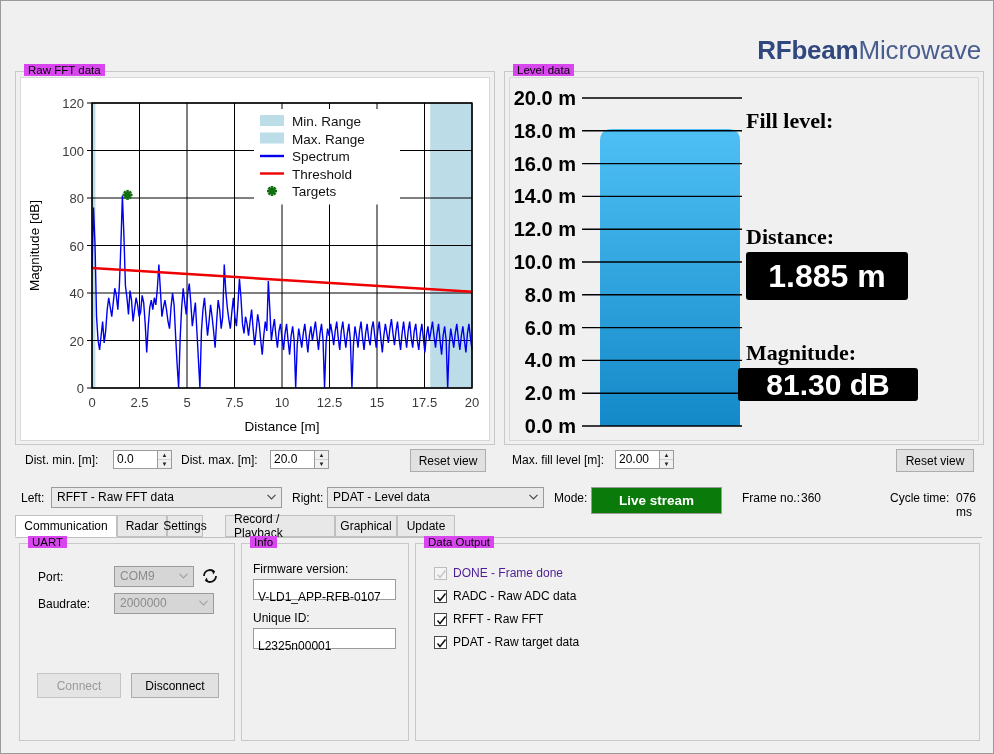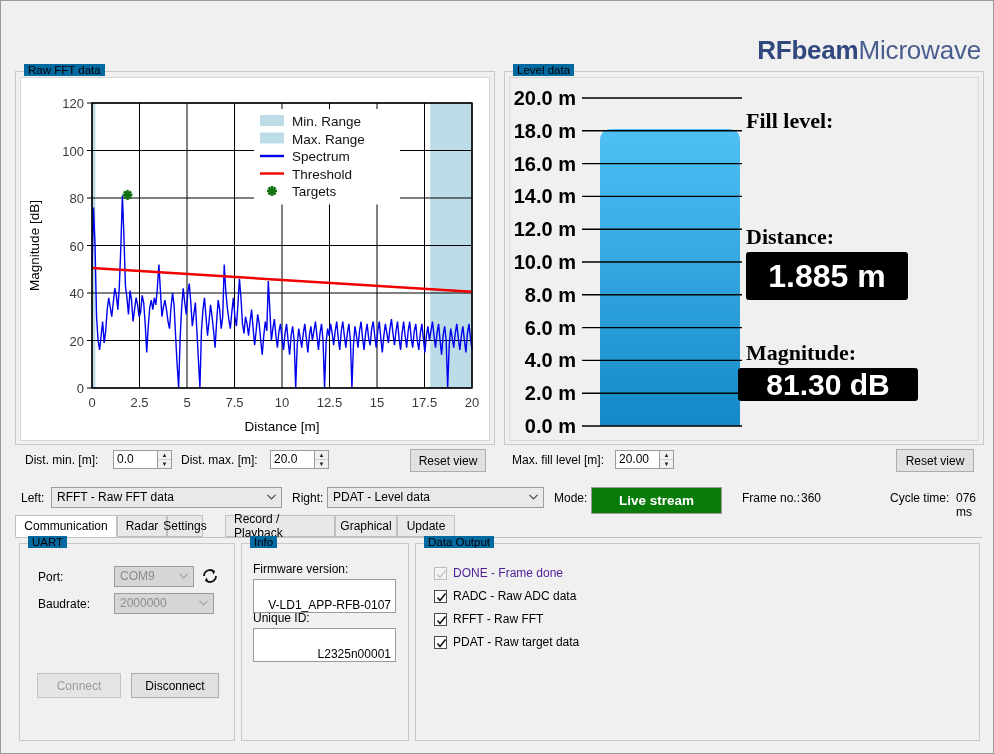--- a/index.html
+++ b/index.html
@@ -24,21 +24,21 @@
   .glyph-min { display:block; width:11px; height:1px; background:#111; }
   .glyph-max { display:block; width:10px; height:10px; border:1px solid #111; box-sizing:border-box; }
 
   
   .logo { position:absolute; right:12px; top:34px; font-size:26px; letter-spacing:-0.2px; white-space:nowrap; }
   .logo .b { font-weight:bold; color:#31487e; }
   .logo .l { font-weight:normal; color:#4a5d8f; }
 
   
   .group { position:absolute; border:1px solid #c8c8c8; background:#f0f0f0; }
-  .group > .gtitle { position:absolute; top:-8px; left:8px; background:#0369a1; padding:0 4px; font-size:11.5px; color:#000; }
+  .group > .gtitle { position:absolute; top:-8px; left:8px; background:#d946ef; padding:0 4px; font-size:11.5px; color:#000; }
 
   #grp-fft { left:14px; top:70px; width:478px; height:372px; }
   #grp-level { left:503px; top:70px; width:478px; height:372px; }
   #grp-fft-inner { position:absolute; left:4px; top:5px; width:468px; height:362px; background:#fff; border:1px solid #d8d8d8; }
   #grp-level-inner { position:absolute; left:4px; top:5px; width:468px; height:362px; background:#f0f0f0; border:1px solid #d8d8d8; }
 
   
   #fft-svg { position:absolute; left:0; top:0; }
 
   
@@ -66,21 +66,21 @@
 
   
   #tabs { position:absolute; left:14px; top:514px; width:967px; height:22px; border-bottom:1px solid #c0c0c0; }
   .tab { position:absolute; top:0; height:22px; box-sizing:border-box; border:1px solid #c0c0c0; background:#e8e8e8; font-size:12px; display:flex; align-items:center; justify-content:center; padding:0 8px; color:#000; }
   .tab.active { background:#fff; border-bottom-color:#fff; }
 
   #grp-uart   { left:18px;  top:542px; width:214px; height:196px; }
   #grp-info   { left:240px; top:542px; width:166px; height:196px; }
   #grp-output { left:414px; top:542px; width:563px; height:196px; }
 
-  .txtfield { border:1px solid #9b9b9b; background:#fff; height:21px; box-sizing:border-box; font-size:12px; line-height:19px; padding:16px 4px; color:#000;text-align:right; }
+  .txtfield { border:1px solid #9b9b9b; background:#fff; height:21px; box-sizing:border-box; font-size:12px; line-height:19px; padding:8px 4px; color:#000; }
 
   .cbrow { position:absolute; display:flex; align-items:center; font-size:12px; }
   .cbox { width:13px; height:13px; border:1px solid #4a4a4a; background:#fff; box-sizing:border-box; margin-right:6px; position:relative; }
   .cbox.dis { border-color:#bdbdbd; background:#f4f4f4; }
   .cbox svg { position:absolute; left:1px; top:1px; }
   .cbrow.dis { color:#4c1d95; }
 
   .abs { position:absolute; }
 </style>
 </head>

